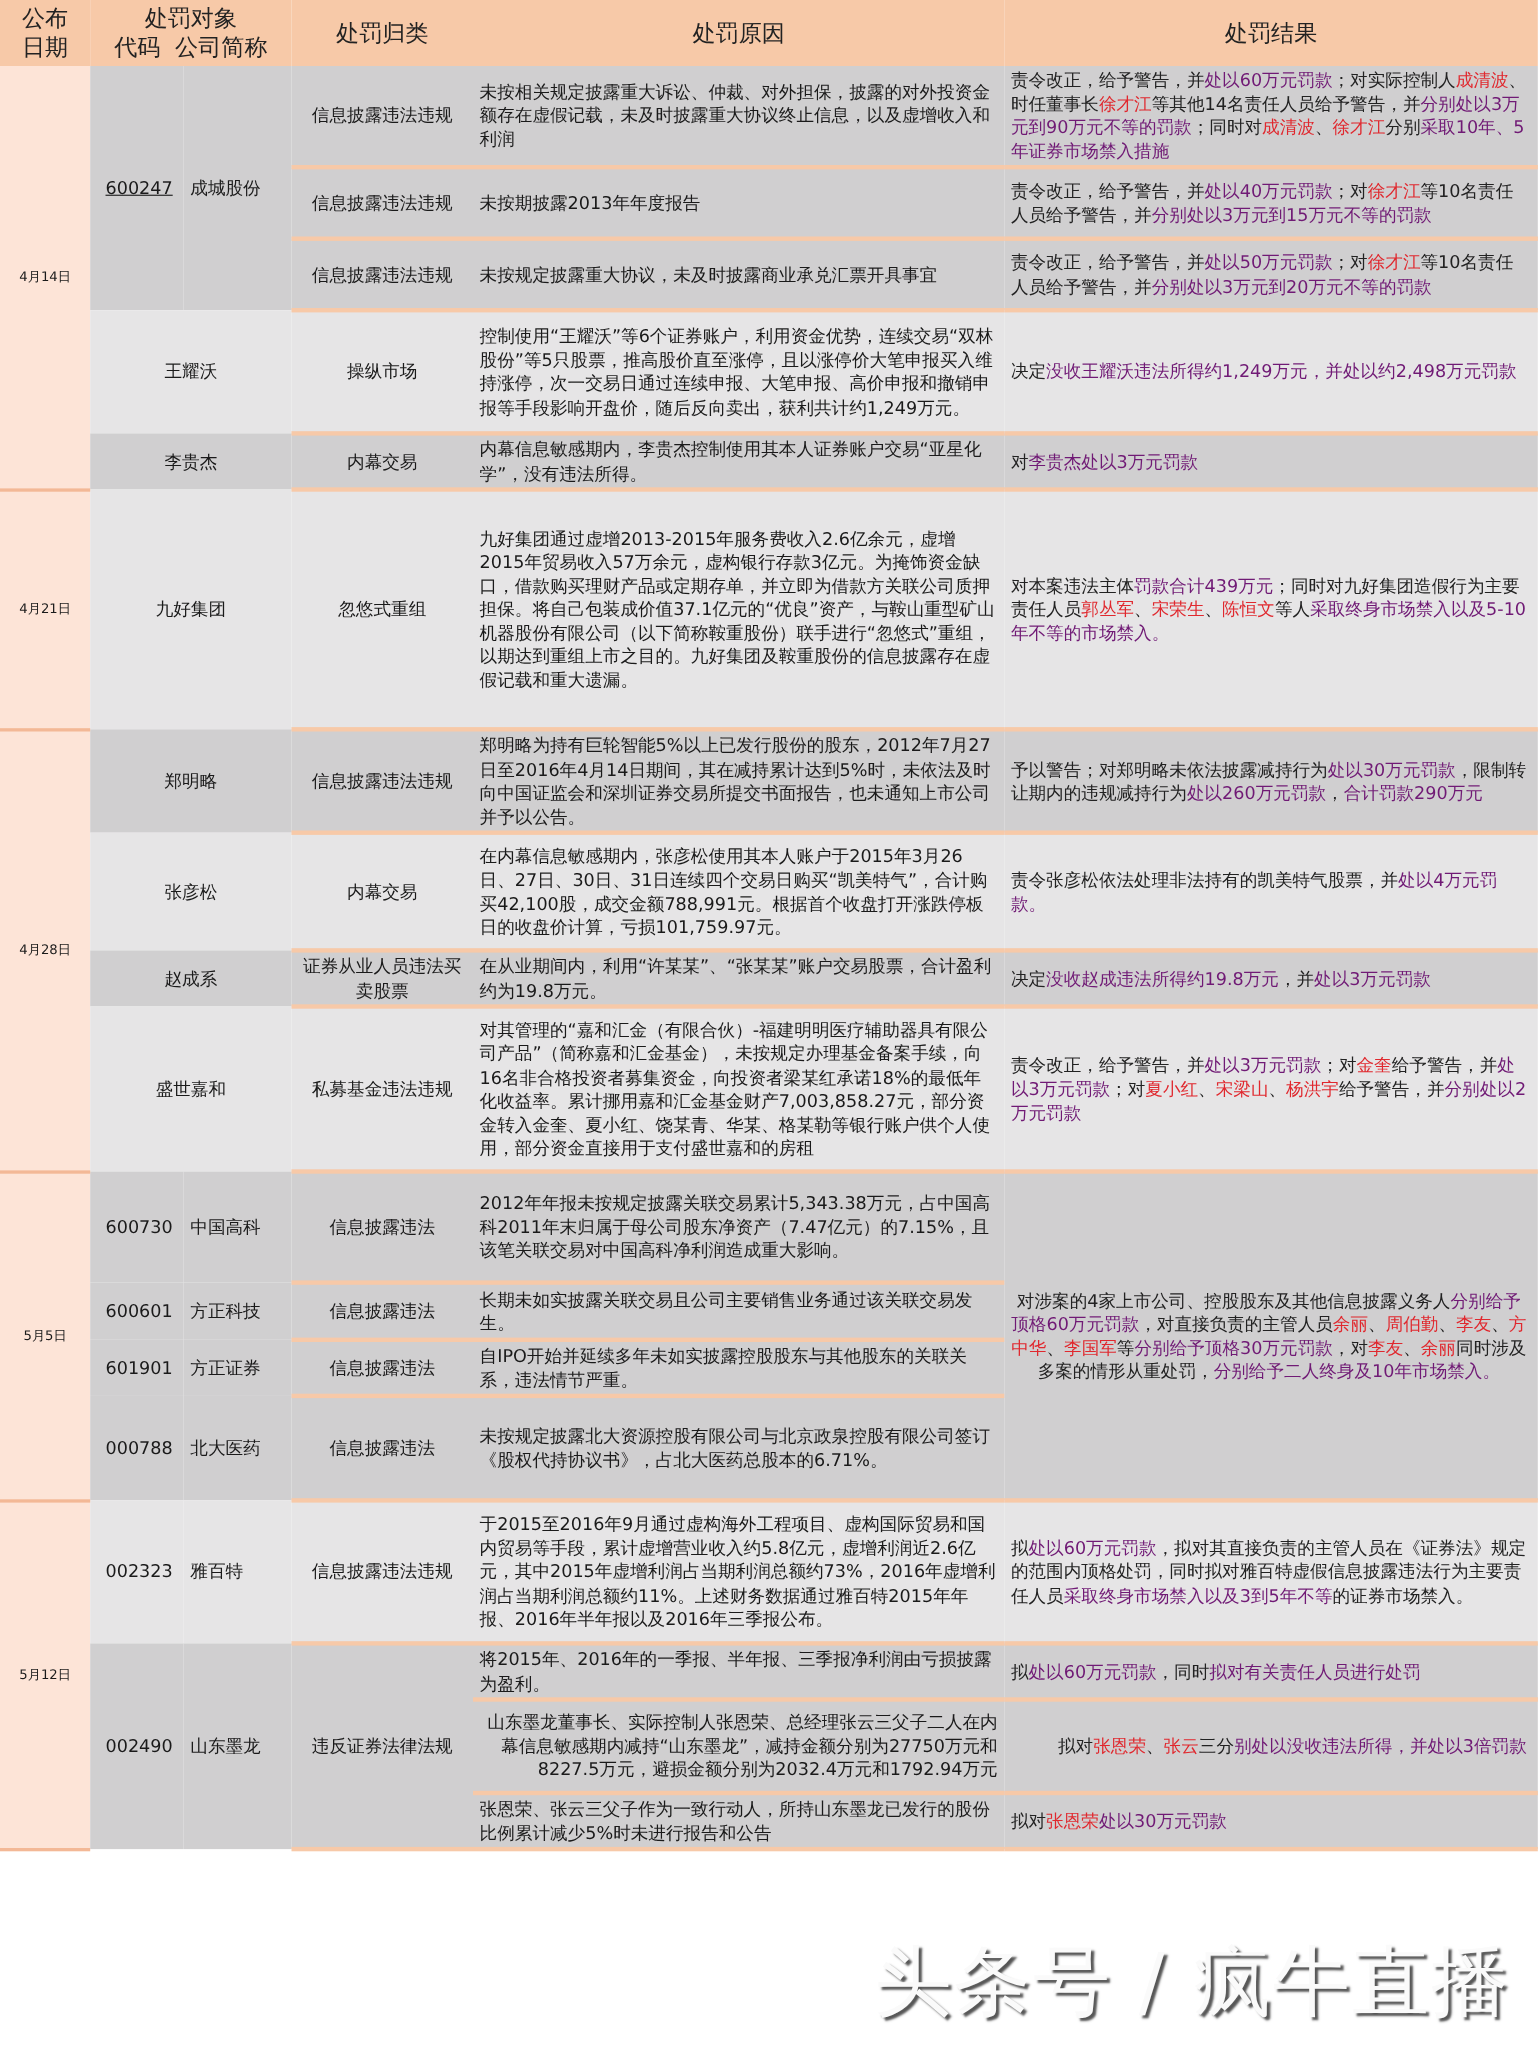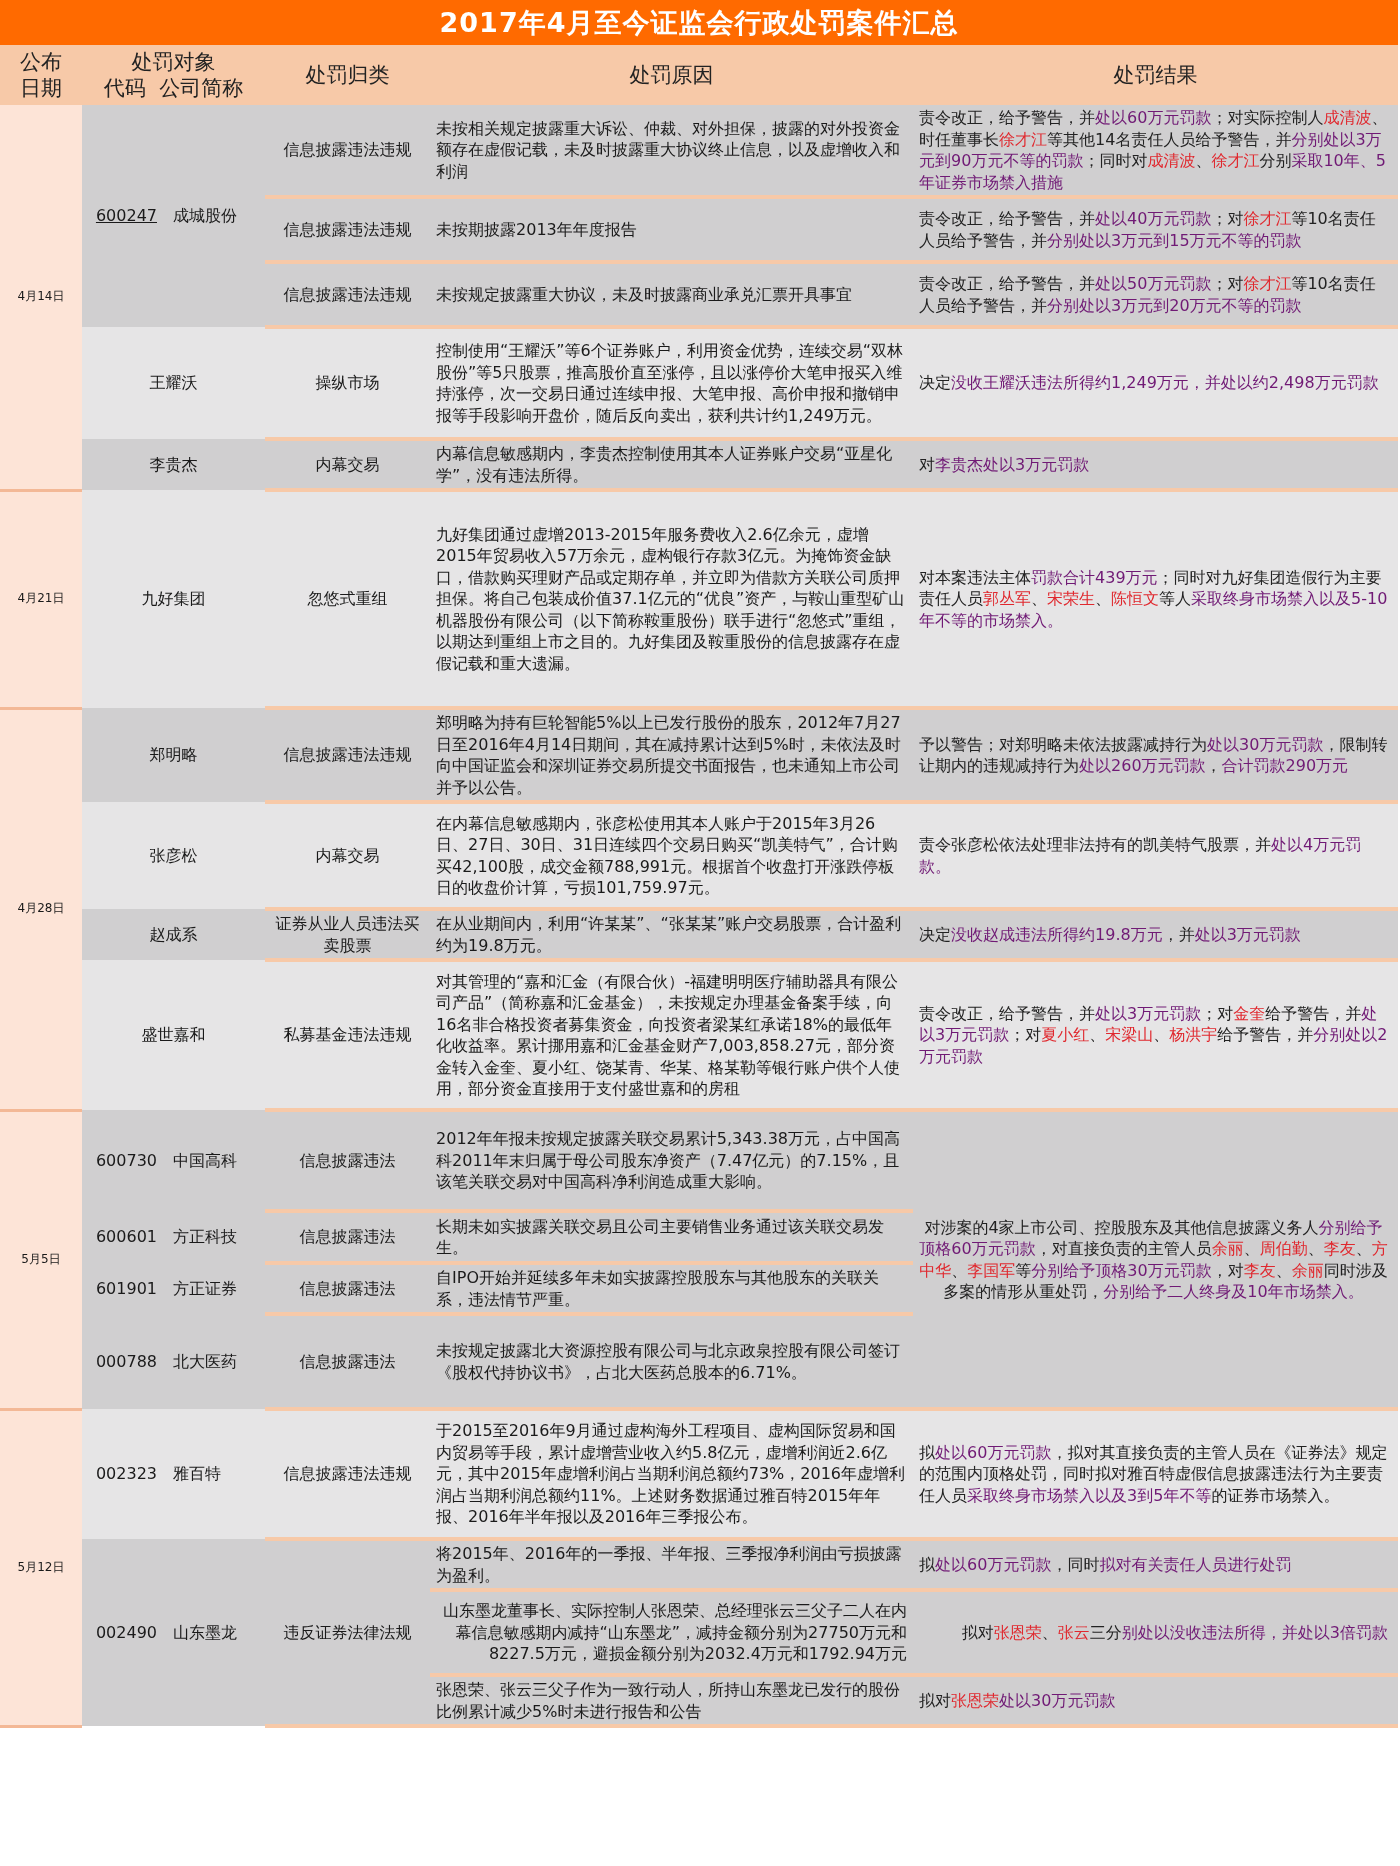--- a/index.html
+++ b/index.html
@@ -20,21 +20,20 @@
   td.result.center{text-align:center;}
   .r{color:#701a75;font-weight:normal;}
   .rn{color:#e0282e;}
   .k{color:#222;}
   .watermark{position:absolute;left:795px;top:1755px;font-size:70px;color:#fafafa;text-shadow:3px 3px 2px #555;letter-spacing:2px;white-space:nowrap;}
 </style>
 </head>
 <body>
 
 <div class="wrap">
-  <div class="title">2017年4月至今证监会行政处罚案件汇总</div>
   <table>
     <colgroup>
         <col class="c-date">
         <col class="c-code">
         <col class="c-name">
         <col class="c-cat">
         <col class="c-reason">
         <col class="c-result">
       </colgroup>
     <thead>
@@ -153,13 +152,14 @@
         <tr class="dark" style="height: 85px; text-align: right;">
           <td class="reason">山东墨龙董事长、实际控制人张恩荣、总经理张云三父子二人在内幕信息敏感期内减持“山东墨龙”，减持金额分别为27750万元和8227.5万元，避损金额分别为2032.4万元和1792.94万元</td>
           <td class="result"><span class="k">拟对</span><span class="rn">张恩荣</span><span class="k">、</span><span class="rn">张云</span><span class="k">三分</span><span class="r">别处以没收违法所得，并处以3倍罚款</span></td>
         </tr>
         <tr class="dark" style="height: 45px;">
           <td class="reason">张恩荣、张云三父子作为一致行动人，所持山东墨龙已发行的股份比例累计减少5%时未进行报告和公告</td>
           <td class="result"><span class="k">拟对</span><span class="rn">张恩荣</span><span class="r">处以30万元罚款</span></td>
         </tr>
       </tbody>
   </table>
+  <div class="watermark">头条号 / 疯牛直播</div>
 </div>
 
 </body></html>

